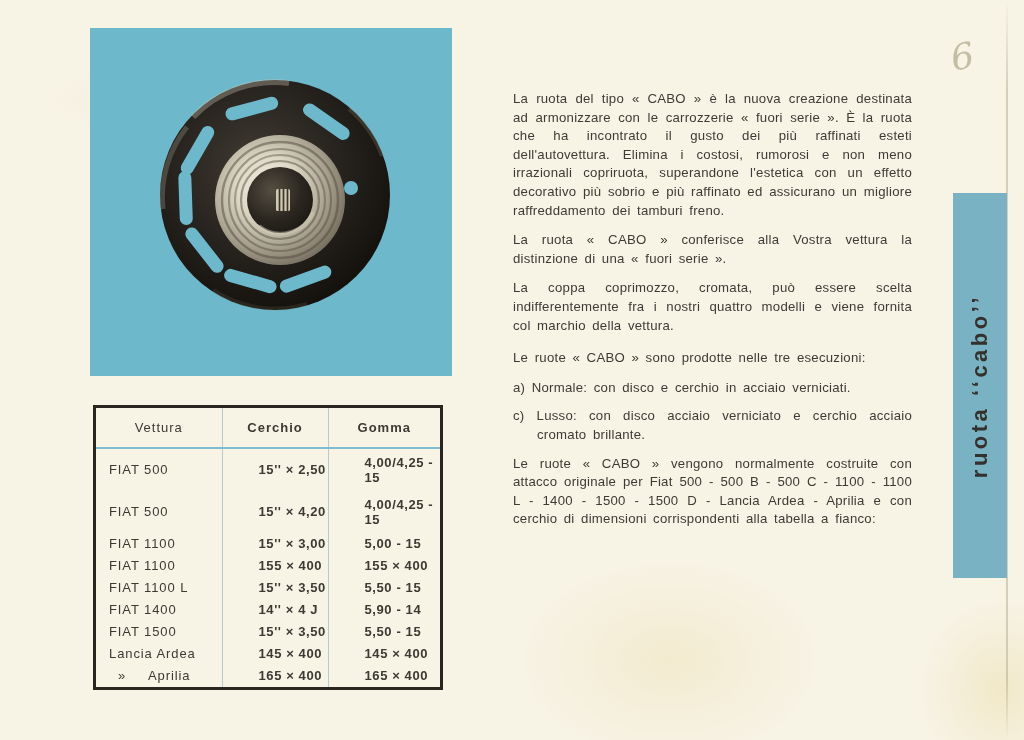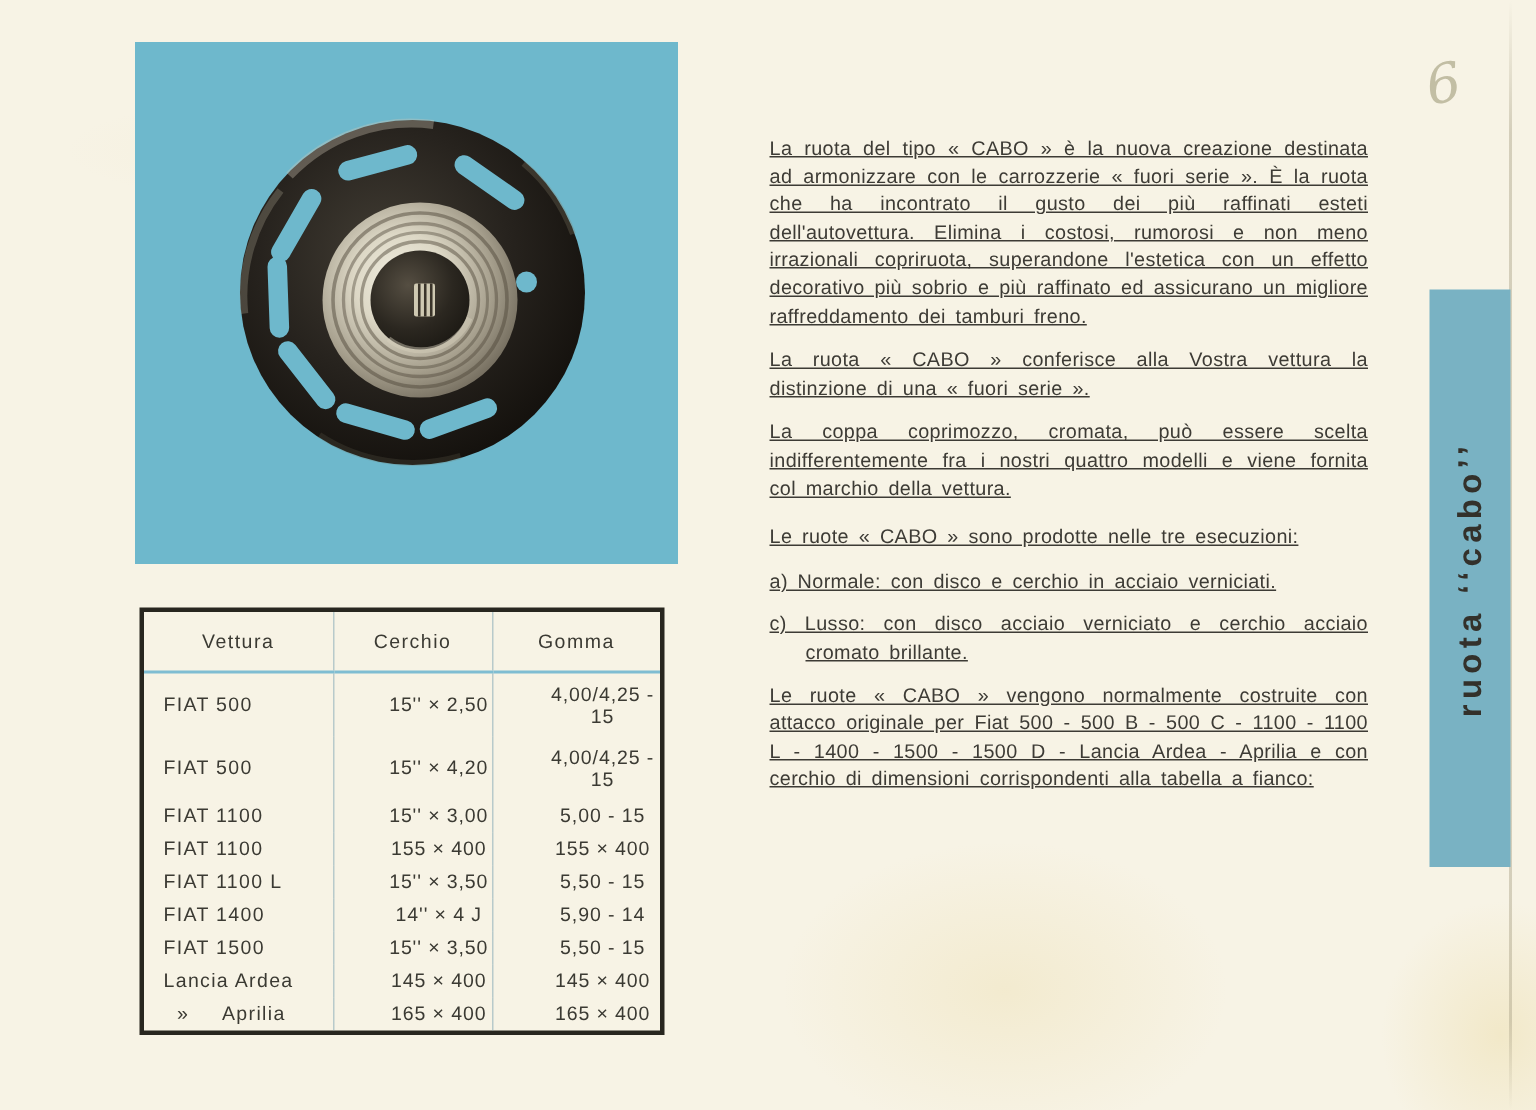--- a/index.html
+++ b/index.html
@@ -43,34 +43,35 @@
   }
   .table-box table {
     width:100%; height:100%; border-collapse:collapse; table-layout:fixed;
     font-size:13px; color:#3b3a33;
   }
   .table-box th {
     font-weight:400; height:37px; letter-spacing:1px;
     border-bottom:2px solid #7fbdd2; vertical-align:middle; 
   }
   .table-box td {
-    text-align:center; letter-spacing:0.6px; vertical-align:middle;padding-left:36px;
+    text-align:left; letter-spacing:0.6px; vertical-align:middle;padding-left:36px;
   }
   .table-box th + th, .table-box td + td {
     border-left:1px solid rgba(122,162,178,0.5);
+    font-weight:bold;
   }
   .table-box td.vettura {
     text-align:left; padding-left:13px; white-space:pre; letter-spacing:0.9px;
   }
 
   
   .text-col {
     position:absolute; left:513px; top:90px; width:399px;
     color:#3d3b35; font-size:13.2px; line-height:18.6px;
-    text-align:justify; letter-spacing:0.25px; word-spacing:2.6px;text-decoration:underline;
+    text-align:justify; letter-spacing:0.25px; word-spacing:2.6px;
   }
   .text-col p { margin:0 0 11px 0; }
   .text-col p.exec { padding-left:24px; text-indent:-24px; margin-bottom:10px; }
   .text-col p.intro-exec { margin-top:14px; }
   .text-col p.closing { margin-top:2px; }
 
   
   .side-tab {
     position:absolute; left:953px; top:193px; width:54px; height:385px;
     background:#79b2c3;

